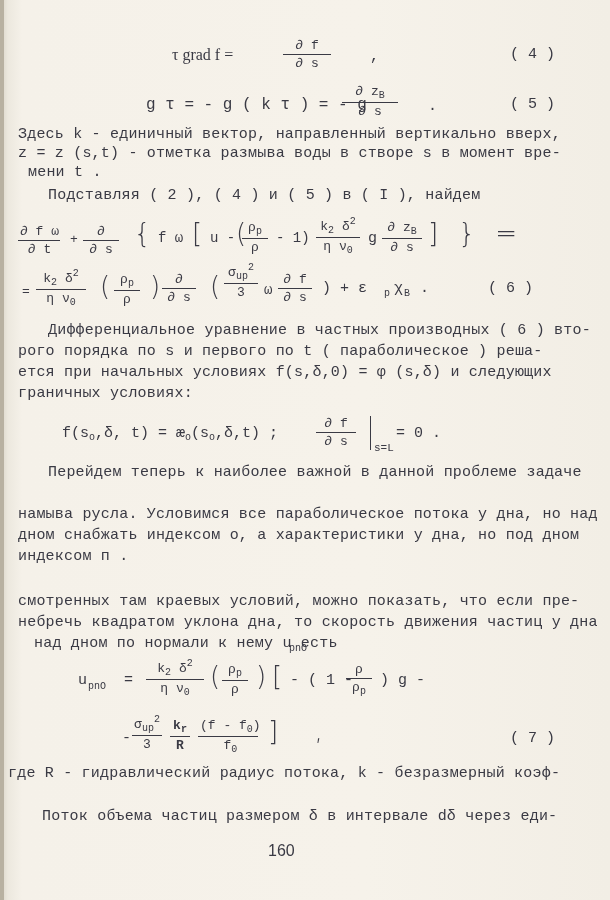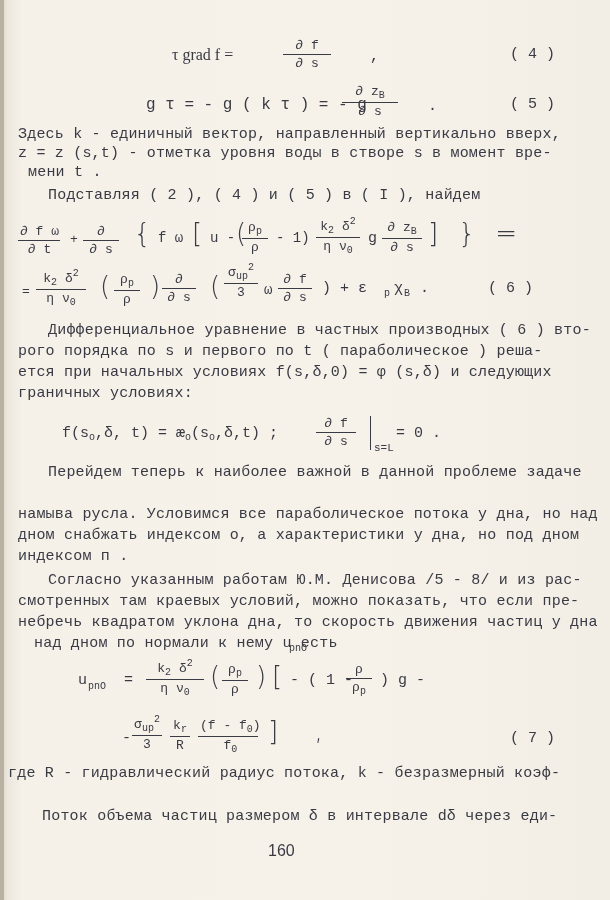--- a/index.html
+++ b/index.html
@@ -52,21 +52,21 @@
     <span class="frac" style="left:342px;top:84px;">
       <span class="num"><span>∂ z</span><span class="sub">B</span></span>
       <span class="bar" style="width:56px;"></span>
       <span class="den">∂ s</span>
     </span>
     <span class="txt" style="left:428px;top:98px;">.</span>
     <span class="eqno" style="left:510px;top:96px;">( 5 )</span>
   </div>
 
   <div class="line" style="left:18px;top:126px;">Здесь  k - единичный вектор, направленный  вертикально  вверх,</div>
-  <div class="line" style="left:18px;top:145px;">z  = z (s,t) - отметка уровня воды  в створе  s  в момент вре-</div>
+  <div class="line" style="left:18px;top:145px;">z  = z (s,t) - отметка размыва воды  в створе  s  в момент вре-</div>
   <div class="line" style="left:28px;top:164px;">мени  t .</div>
 
   <div class="line" style="left:48px;top:187px;">Подставляя ( 2 ), ( 4 ) и ( 5 ) в ( I ), найдем</div>
 
   <div>
     <span class="frac" style="left:18px;top:224px;">
       <span class="num">∂ f ω</span>
       <span class="bar" style="width:42px;"></span>
       <span class="den">∂ t</span>
     </span>
@@ -155,21 +155,20 @@
     <span style="position:absolute;left:370px;top:416px;height:34px;border-left:1px solid #3a3a44;"></span>
     <span class="txt" style="left:374px;top:442px;font-size:11px;">s=L</span>
     <span class="txt" style="left:396px;top:425px;">= 0 .</span>
   </div>
 
   <div class="line" style="left:48px;top:464px;">Перейдем теперь к наиболее важной в данной проблеме задаче</div>
   <div class="line" style="left:18px;top:506px;">намыва русла. Условимся все параболическое потока у дна, но над</div>
   <div class="line" style="left:18px;top:527px;">дном снабжать индексом  о, а характеристики  у дна, но под дном</div>
   <div class="line" style="left:18px;top:548px;">индексом  п .</div>
 
-  <div class="line" style="left:48px;top:572px;">Согласно указанным работам Ю.М. Денисова /5 - 8/ и из рас-</div>
   <div class="line" style="left:18px;top:593px;">смотренных там краевых условий, можно показать, что  если пре-</div>
   <div class="line" style="left:18px;top:614px;">небречь квадратом уклона дна, то скорость движения частиц у дна</div>
   <div class="line" style="left:8px;top:635px;margin-left:26px;">над дном по нормали к нему  u     есть</div>
   <span class="txt" style="left:289px;top:643px;font-size:10px;">pnO</span>
 
   <div>
     <span class="txt" style="left:78px;top:672px;font-size:15px;">u</span>
     <span class="txt" style="left:88px;top:681px;font-size:10px;">pnO</span>
     <span class="txt" style="left:124px;top:672px;">=</span>
     <span class="frac" style="left:146px;top:658px;">
@@ -194,21 +193,21 @@
     <span class="txt" style="left:380px;top:672px;font-size:15px;">) g -</span>
   </div>
 
   <div>
     <span class="txt" style="left:122px;top:730px;">-</span>
     <span class="frac" style="left:132px;top:714px;">
       <span class="num"><span>σ</span><span class="sub">up</span><span class="sup">2</span></span>
       <span class="bar" style="width:30px;"></span>
       <span class="den">3</span>
     </span>
-    <span class="frac" style="left:170px;top:718px;">
+    <span class="frac" style="left:170px;top:718px;font-weight:bold;">
       <span class="num"><span>k</span><span class="sub">r</span></span>
       <span class="bar" style="width:20px;"></span>
       <span class="den">R</span>
     </span>
     <span class="frac" style="left:198px;top:718px;">
       <span class="num"><span>(f - f</span><span class="sub">0</span><span>)</span></span>
       <span class="bar" style="width:60px;"></span>
       <span class="den"><span>f</span><span class="sub">0</span></span>
     </span>
     <span class="big" style="left:268px;top:718px;letter-spacing:14px;">] ,</span>

